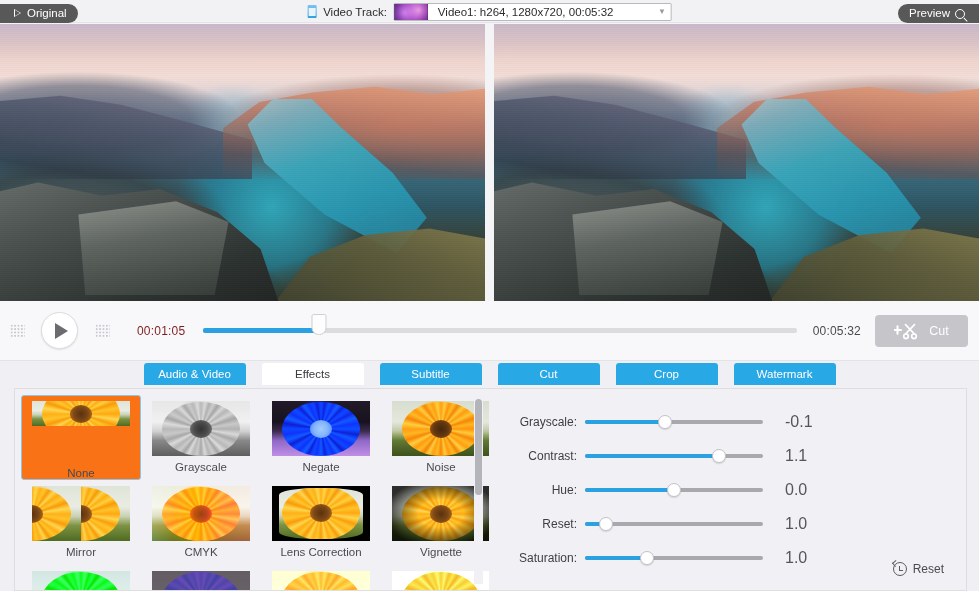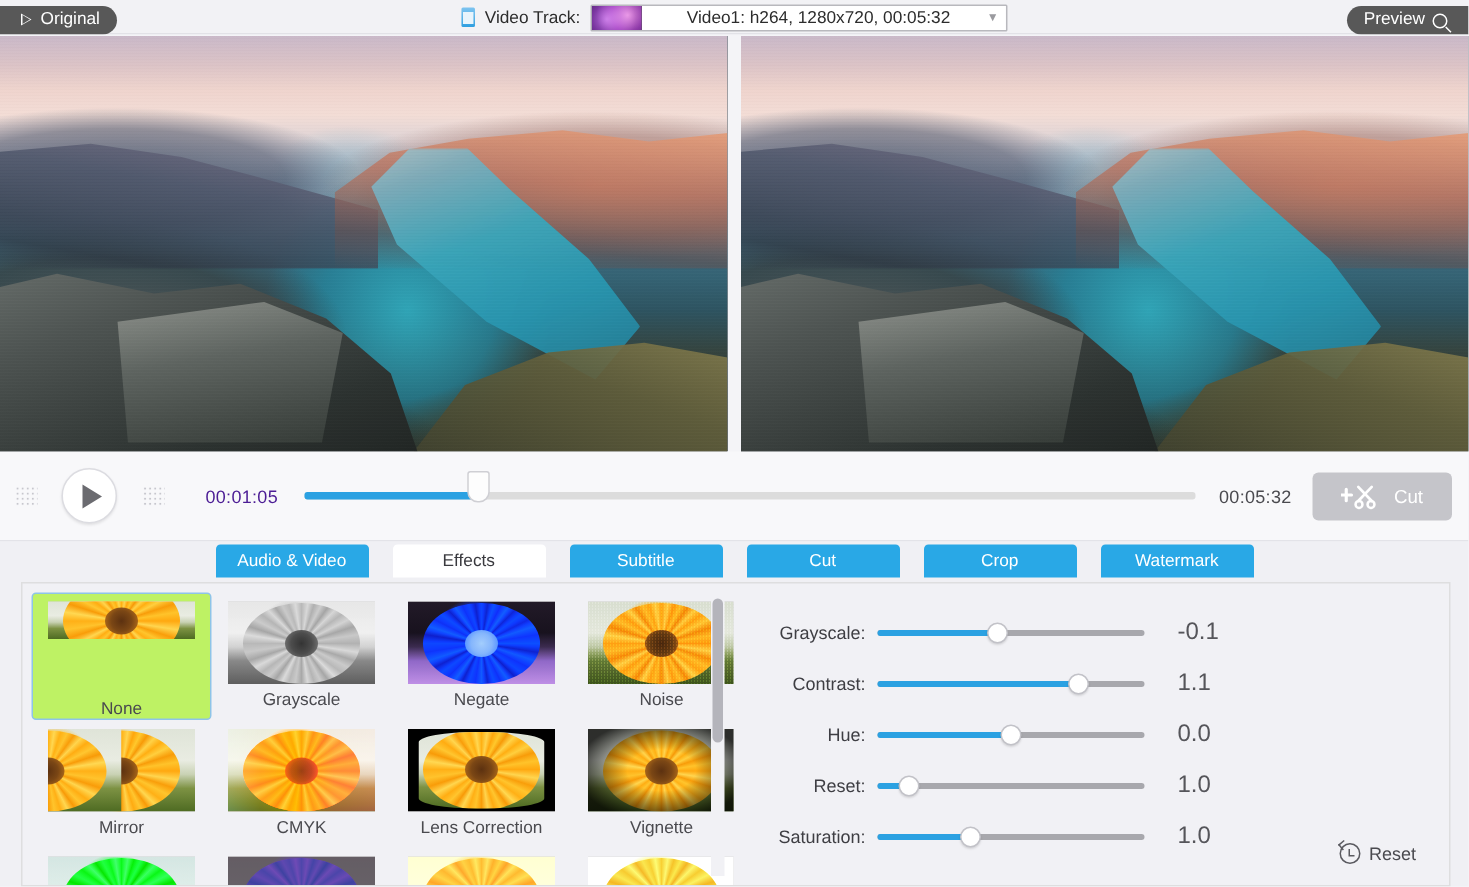--- a/index.html
+++ b/index.html
@@ -125,21 +125,20 @@
       #1a0b24;
     background-blend-mode: screen, normal;
   }
   .track-text {
     flex: 1;
     font-size: 11.5px;
     color: #2c2c2c;
     padding-left: 10px;
     white-space: nowrap;
     overflow: hidden;
-    margin-left: 20px;
   }
   .track-arrow {
     width: 18px;
     text-align: center;
     color: #9a9a9f;
     font-size: 8px;
     line-height: 1;
   }
 
   
@@ -284,21 +283,21 @@
     content: "";
     width: 0; height: 0;
     margin-left: 3px;
     border-top: 8px solid transparent;
     border-bottom: 8px solid transparent;
     border-left: 13px solid #6b6b70;
   }
   .time-cur {
     margin-left: 27px;
     font-size: 12px;
-    color: #4c1d95;
+    color: #7f1d1d;
     letter-spacing: 0.2px;
   }
   .timeline-wrap {
     position: relative;
     flex: 1;
     margin-left: 18px;
     margin-right: 16px;
     height: 34px;
     display: flex;
     align-items: center;
@@ -416,21 +415,21 @@
     flex-direction: column;
     align-items: center;
     justify-content: flex-start;
     padding-top: 5px;
     border: 1px solid transparent;
     border-radius: 3px;
     cursor: pointer;
   }
   .eff-cell.selected {
     border-color: #8ec4e8;
-    background: #bef264;
+    background: #f97316;
     gap: 36px;
   }
   .eff-thumb {
     width: 98px;
     height: 55px;
     background: #cfcfcf;
     position: relative;
     overflow: hidden;
   }
   .eff-name {

